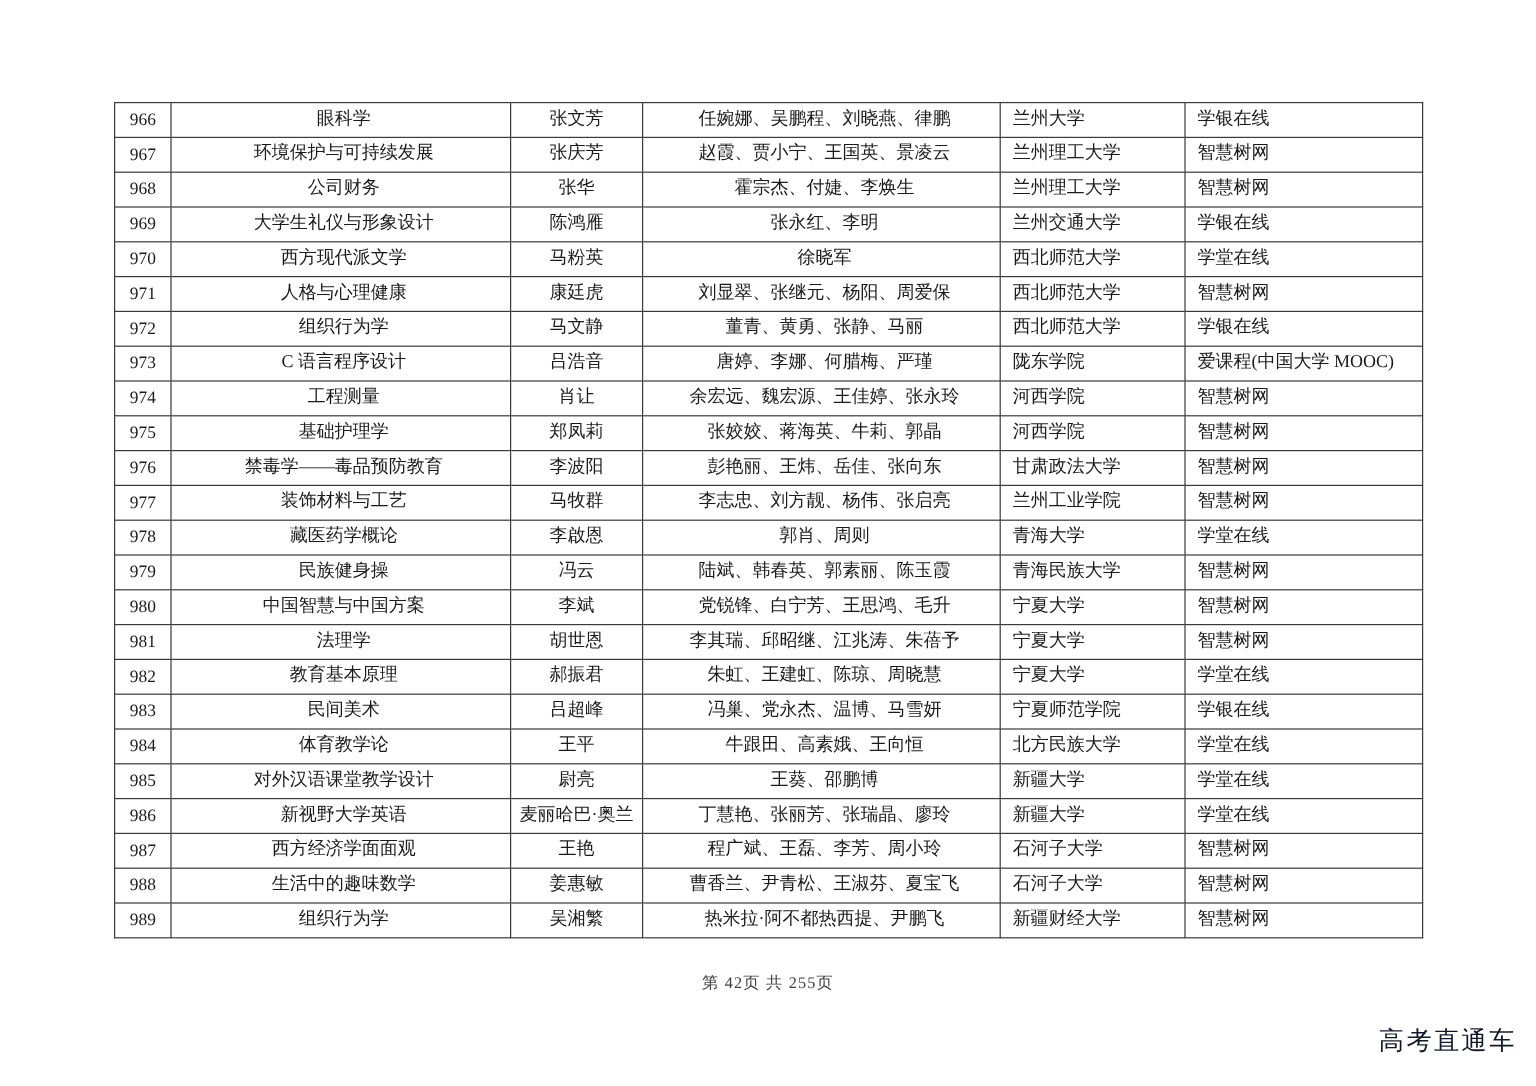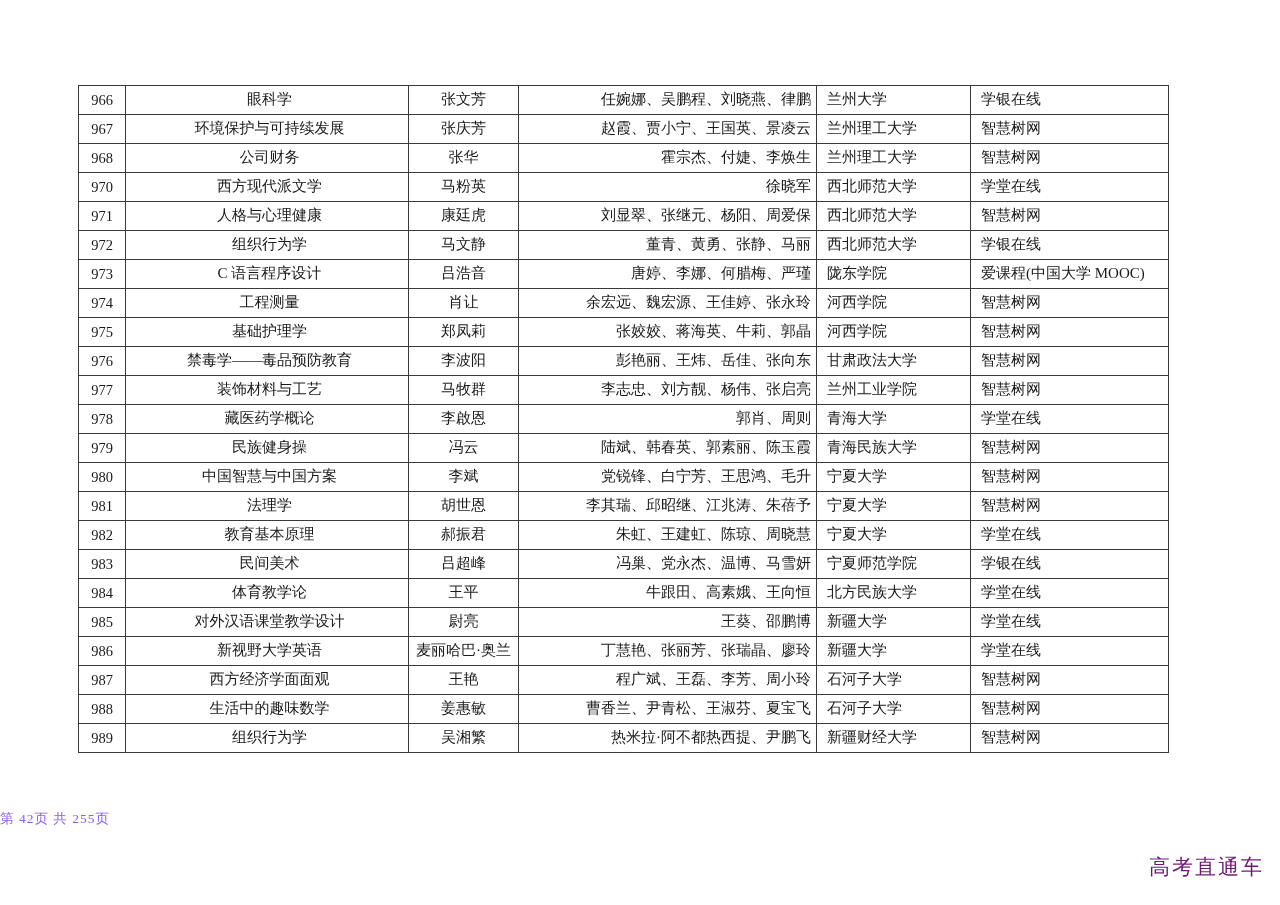--- a/index.html
+++ b/index.html
@@ -15,21 +15,21 @@
     font-family: "Liberation Serif", "DejaVu Serif", serif;
     color: #1a1a1a;
   }
   .page {
     position: absolute;
     inset: 0;
     background: #ffffff;
   }
   table.courses {
     position: absolute;
-    left: 78px;
+    left: 95px;
     top: 85px;
     width: 1090px;
     border-collapse: collapse;
     table-layout: fixed;
   }
   .courses td {
     border: 1px solid #3a3a3a;
     font-size: 15px;
     line-height: 1.3;
     padding: 1px 5px;
@@ -47,53 +47,53 @@
     text-align: center;
     padding-left: 10px;
     white-space: nowrap;
   }
   td.c-leader {
     text-align: center;
     white-space: normal;
     padding: 1px 3px;
   }
   td.c-team {
-    text-align: right;
+    text-align: center;
     padding-left: 10px;
     white-space: nowrap;
   }
   td.c-univ {
     text-align: left;
     padding-left: 10px;
     white-space: nowrap;
     margin-top: 48px;
   }
   td.c-platform {
     text-align: left;
     padding-left: 10px;
     white-space: nowrap;
   }
   .footer {
     position: absolute;
     left: 0;
     right: 0;
     top: 810px;
-    text-align: left;
+    text-align: center;
     font-size: 13.5px;
-    color: #8b5cf6;
+    color: #404040;
     letter-spacing: 1px;
   }
   .watermark {
     position: absolute;
     top: 853px;
     right: 16px;
     font-family: "Liberation Sans", "DejaVu Sans", sans-serif;
     font-size: 21px;
     letter-spacing: 2px;
-    color: #701a75;
+    color: #0f172a;
     text-shadow: 0 1px 0 #ffffff;
   }
 </style>
 </head>
 <body>
 
 <div class="page">
 
   <table class="courses">
     <colgroup>
@@ -123,20 +123,28 @@
         </tr>
         <tr>
           <td class="c-no">968</td>
           <td class="c-course">公司财务</td>
           <td class="c-leader">张华</td>
           <td class="c-team">霍宗杰、付婕、李焕生</td>
           <td class="c-univ">兰州理工大学</td>
           <td class="c-platform">智慧树网</td>
         </tr>
         <tr>
+          <td class="c-no">969</td>
+          <td class="c-course">大学生礼仪与形象设计</td>
+          <td class="c-leader">陈鸿雁</td>
+          <td class="c-team">张永红、李明</td>
+          <td class="c-univ">兰州交通大学</td>
+          <td class="c-platform">学银在线</td>
+        </tr>
+        <tr>
           <td class="c-no">970</td>
           <td class="c-course">西方现代派文学</td>
           <td class="c-leader">马粉英</td>
           <td class="c-team">徐晓军</td>
           <td class="c-univ">西北师范大学</td>
           <td class="c-platform">学堂在线</td>
         </tr>
         <tr>
           <td class="c-no">971</td>
           <td class="c-course">人格与心理健康</td>

